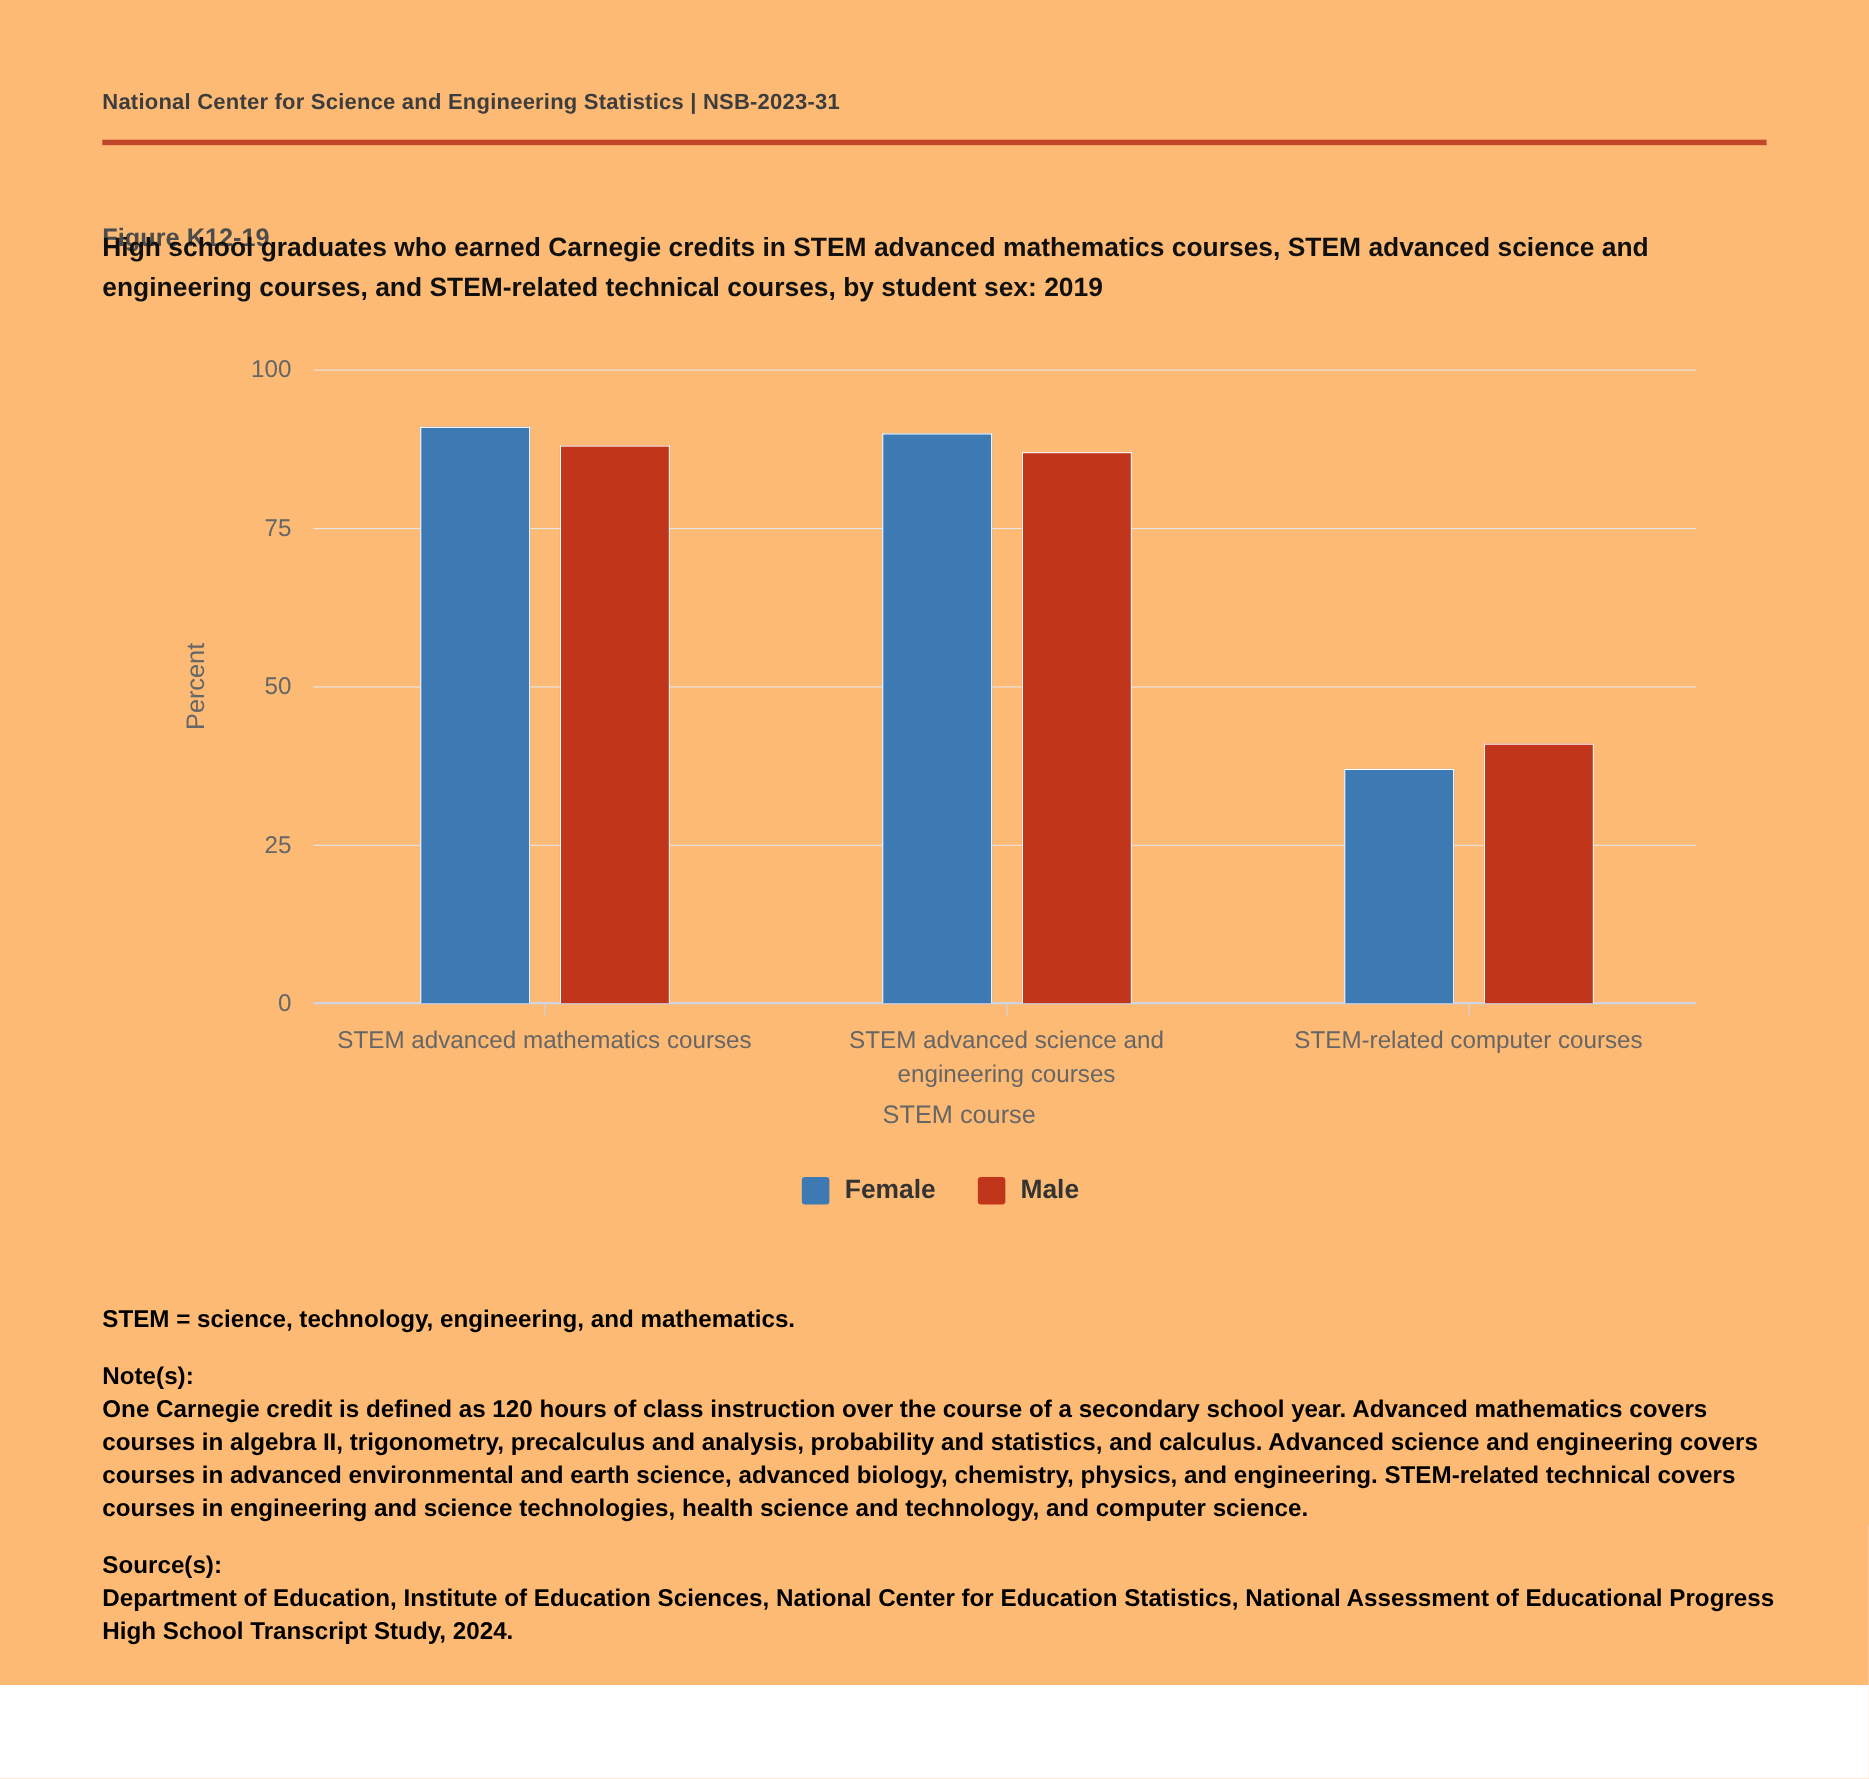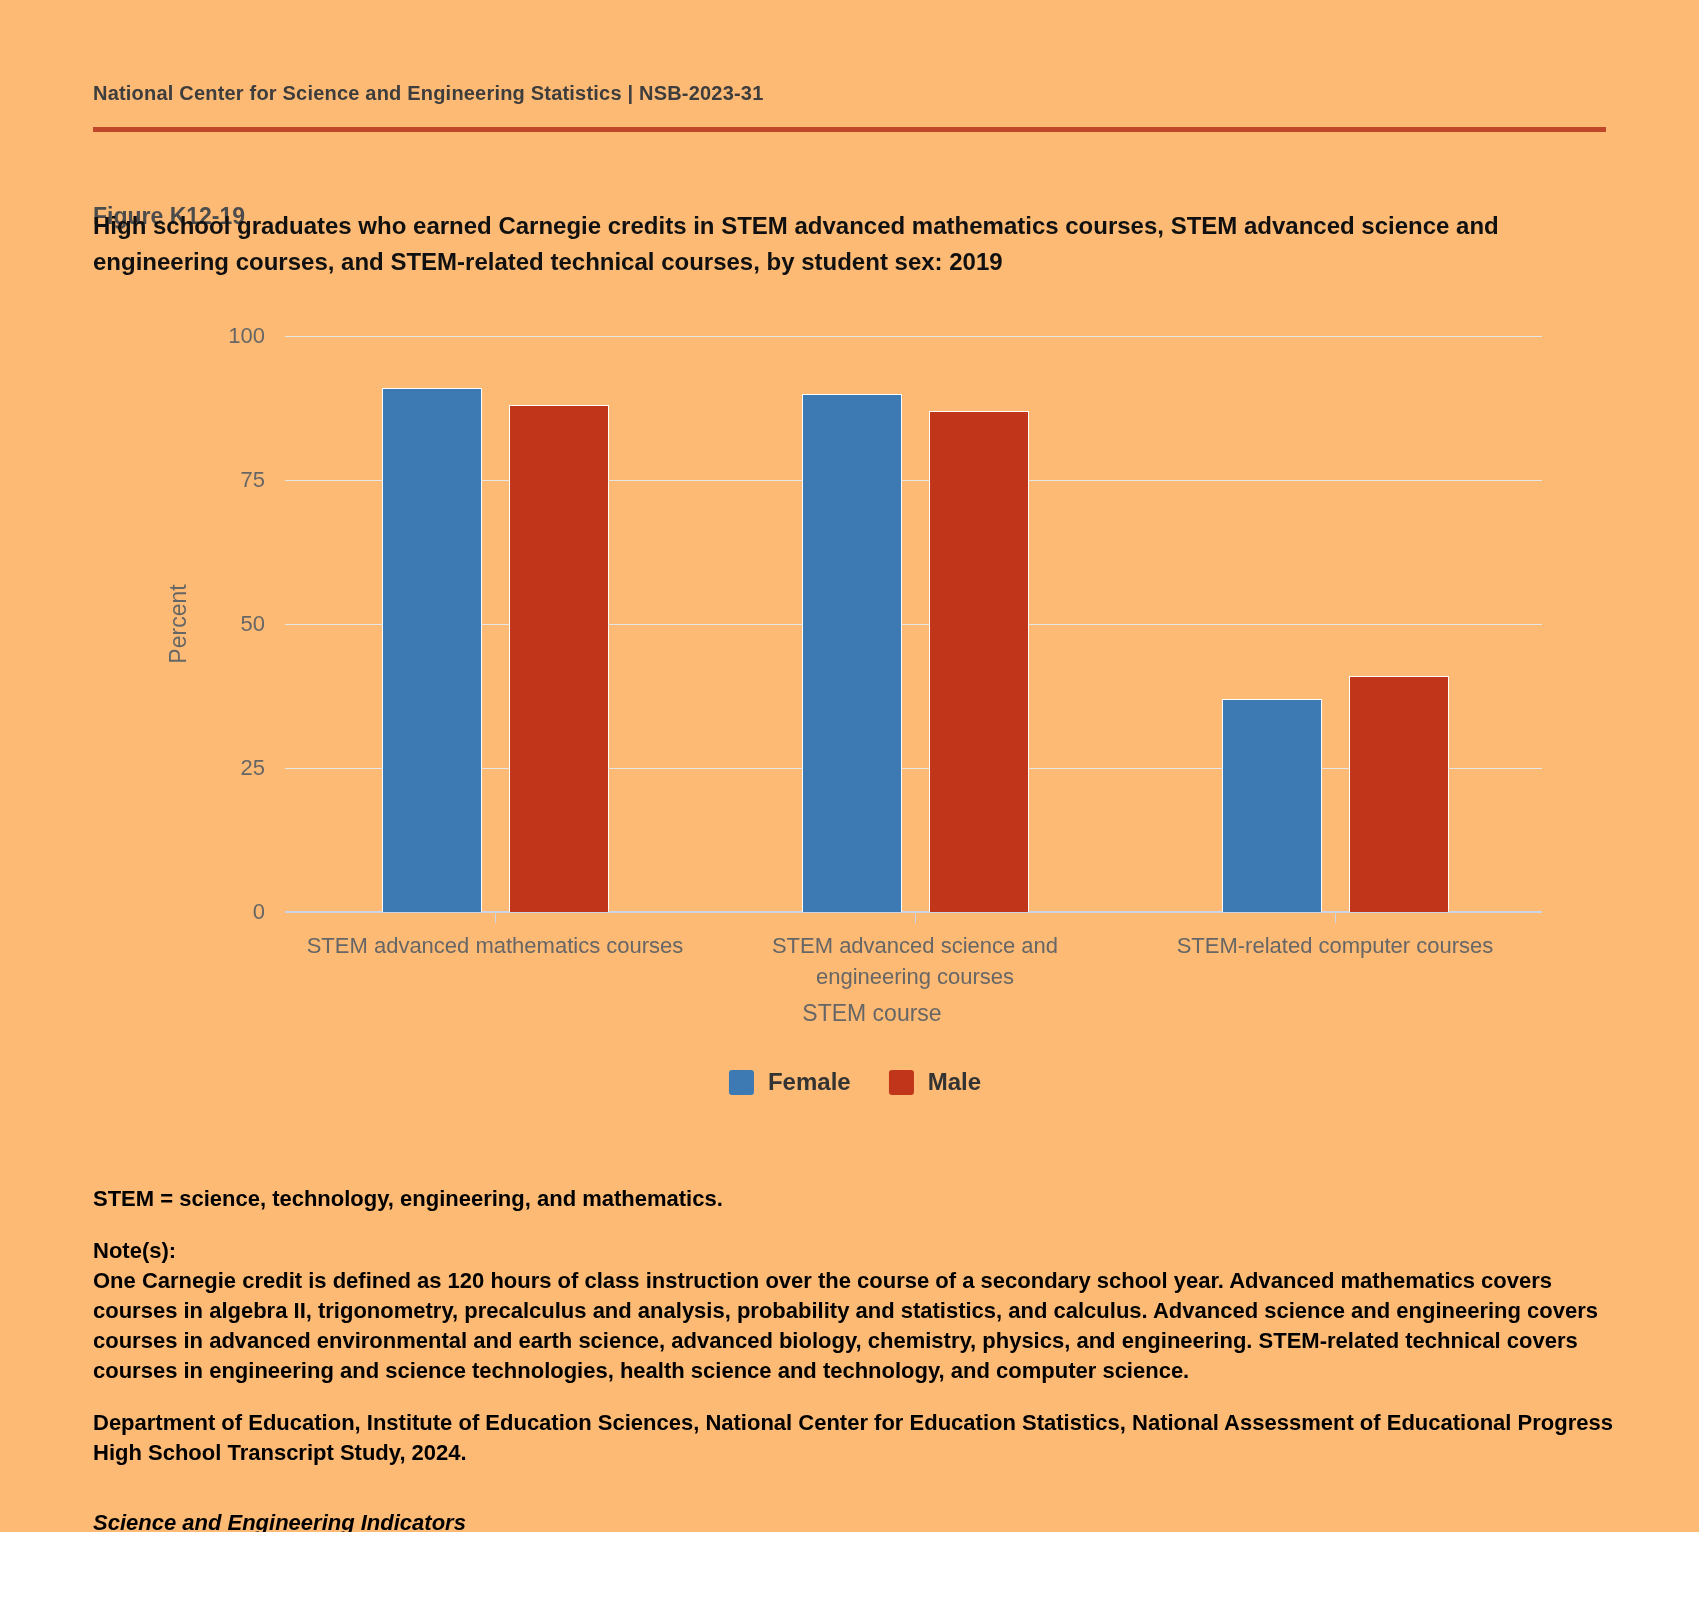--- a/index.html
+++ b/index.html
@@ -194,17 +194,18 @@
           <span class="legend-swatch" style="background: rgb(193, 53, 26);"></span>
           <span class="legend-label">Male</span>
         </span>
       </div>
   </div>
 
   <div class="footer">
     <p class="spacer-after">STEM = science, technology, engineering, and mathematics.</p>
     <p class="heading">Note(s):</p>
     <p class="spacer-after">One Carnegie credit is defined as 120 hours of class instruction over the course of a secondary school year. Advanced mathematics covers courses in algebra II, trigonometry, precalculus and analysis, probability and statistics, and calculus. Advanced science and engineering covers courses in advanced environmental and earth science, advanced biology, chemistry, physics, and engineering. STEM-related technical covers courses in engineering and science technologies, health science and technology, and computer science.</p>
+    <p class="heading">Source(s):</p>
     <p class="sources-body">Department of Education, Institute of Education Sciences, National Center for Education Statistics, National Assessment of Educational Progress High School Transcript Study, 2024.</p>
     <p class="citation">Science and Engineering Indicators</p>
   </div>
 
 </div>
 
 </body></html>

